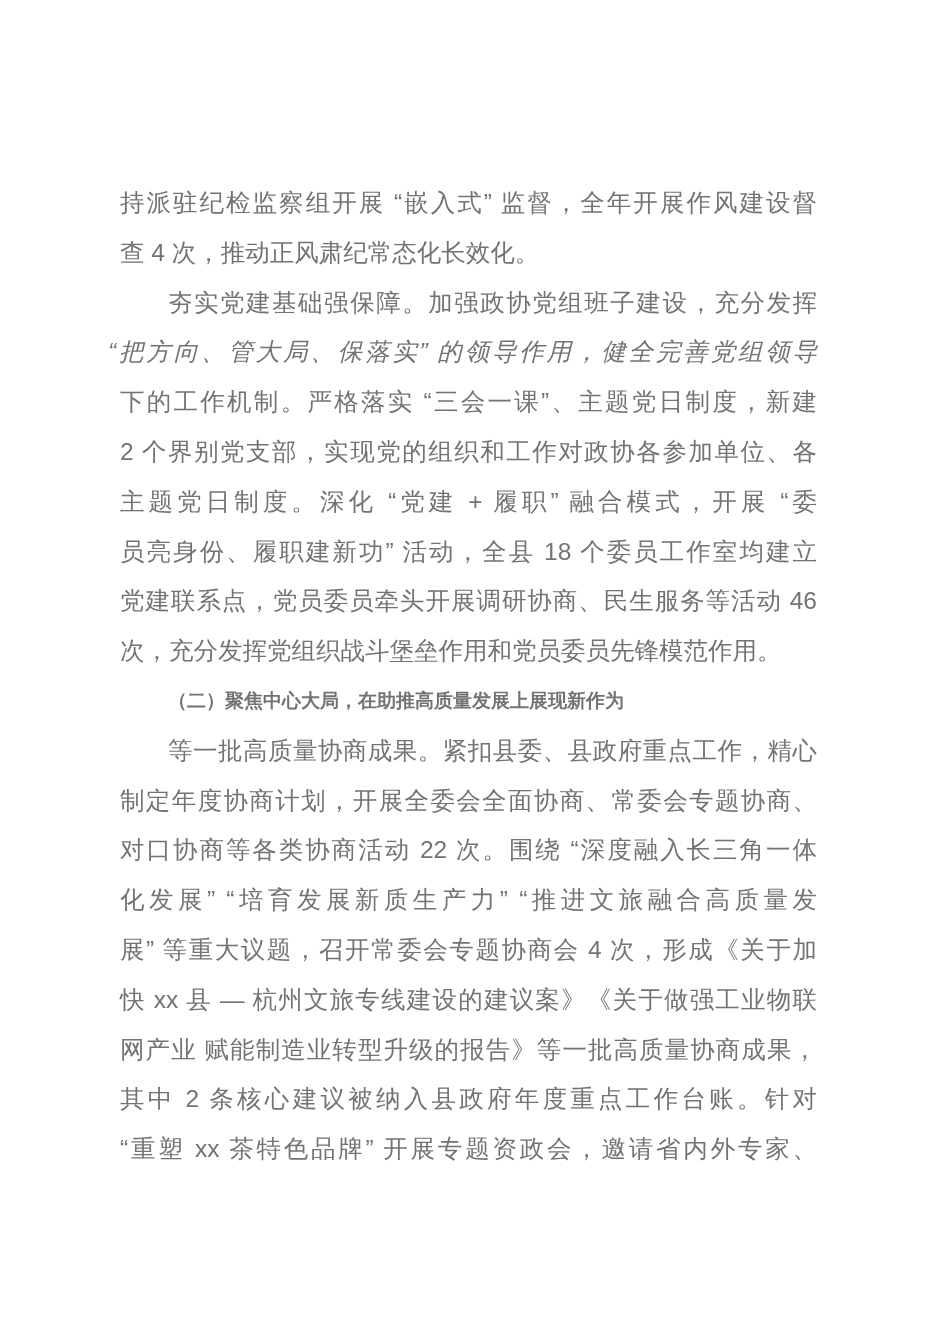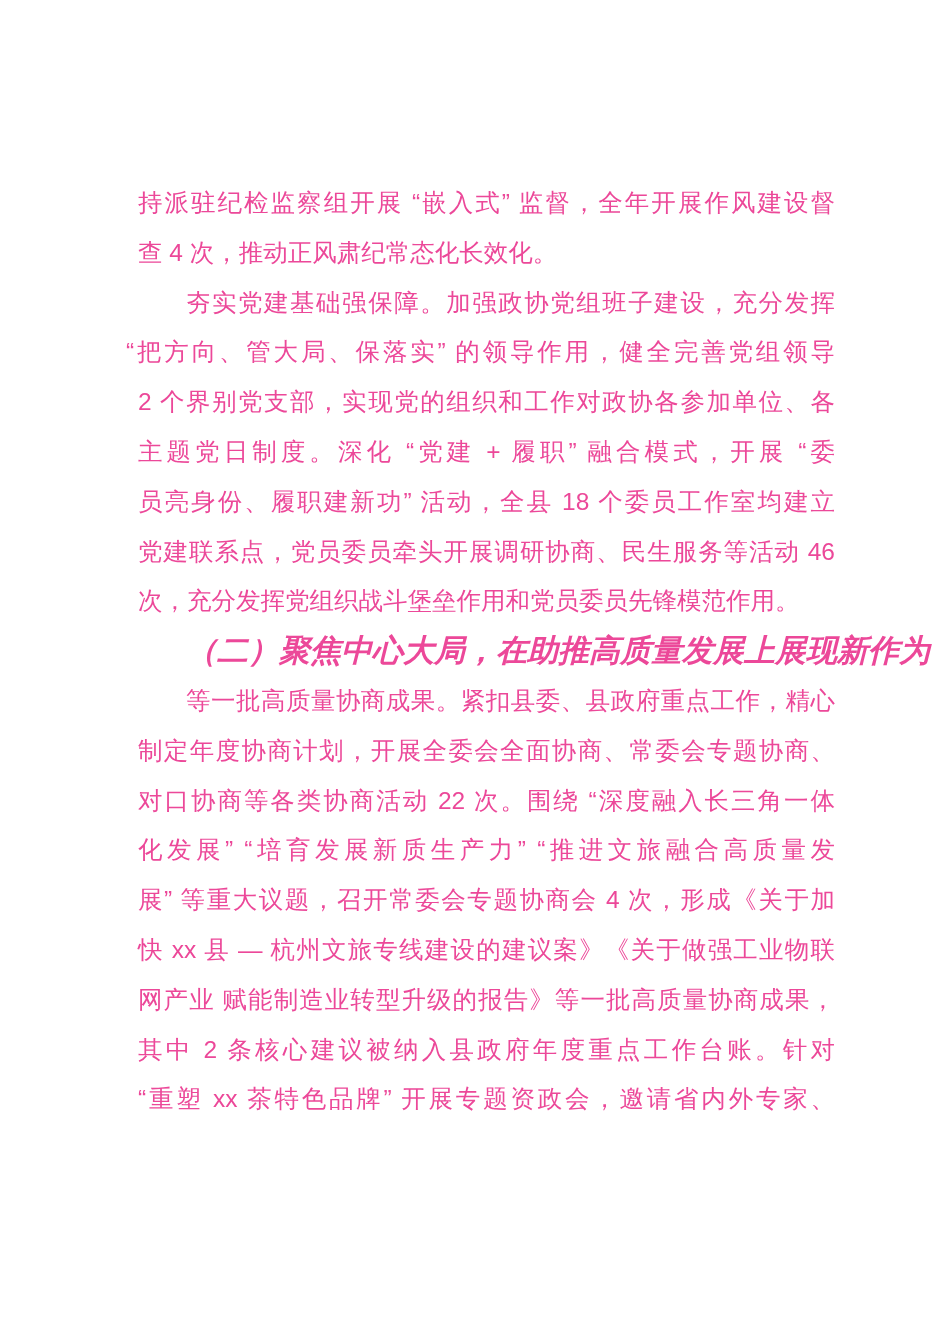--- a/index.html
+++ b/index.html
@@ -10,57 +10,57 @@
   .page {
     position: relative;
     width: 950px;
     height: 1344px;
     background: #ffffff;
     overflow: hidden;
     color: #000000;
   }
   .text-block {
     position: absolute;
-    left: 138px;
+    left: 120px;
     top: 178px;
     width: 697px;
     font-family: "Liberation Sans", "DejaVu Sans", sans-serif;
     font-size: 24.5px;
     line-height: 49.8px;
-    color: #ec4899;
+    color: #737373;
   }
   .line {
     margin: 0;
     padding: 0;
     text-align: justify;
     text-align-last: left;
     white-space: nowrap;
   }
   
   .j { text-align-last: justify; }
   
   .ind { text-indent: 48px; }
   
-  .hang { margin-left: -12px; }
+  .hang { margin-left: -12px; font-style: italic; }
   
   .hd {
     font-weight: 700;
-    font-size: 31px;
-    font-style: italic;
+    font-size: 19px;
   }
 </style>
 </head>
 <body>
 
 <div class="page">
   <div class="text-block">
     <p class="line j">持派驻纪检监察组开展 “嵌入式” 监督，全年开展作风建设督</p>
     <p class="line">查 4 次，推动正风肃纪常态化长效化。</p>
     <p class="line j ind">夯实党建基础强保障。加强政协党组班子建设，充分发挥</p>
     <p class="line j hang">“把方向、管大局、保落实” 的领导作用，健全完善党组领导</p>
+    <p class="line j">下的工作机制。严格落实 “三会一课”、主题党日制度，新建</p>
     <p class="line j">2 个界别党支部，实现党的组织和工作对政协各参加单位、各</p>
     <p class="line j">主题党日制度。深化 “党建 + 履职” 融合模式，开展 “委</p>
     <p class="line j">员亮身份、履职建新功” 活动，全县 18 个委员工作室均建立</p>
     <p class="line j">党建联系点，党员委员牵头开展调研协商、民生服务等活动 46</p>
     <p class="line">次，充分发挥党组织战斗堡垒作用和党员委员先锋模范作用。</p>
     <p class="line hd ind">（二）聚焦中心大局，在助推高质量发展上展现新作为</p>
     <p class="line j ind">等一批高质量协商成果。紧扣县委、县政府重点工作，精心</p>
     <p class="line j">制定年度协商计划，开展全委会全面协商、常委会专题协商、</p>
     <p class="line j">对口协商等各类协商活动 22 次。围绕 “深度融入长三角一体</p>
     <p class="line j">化发展” “培育发展新质生产力” “推进文旅融合高质量发</p>

